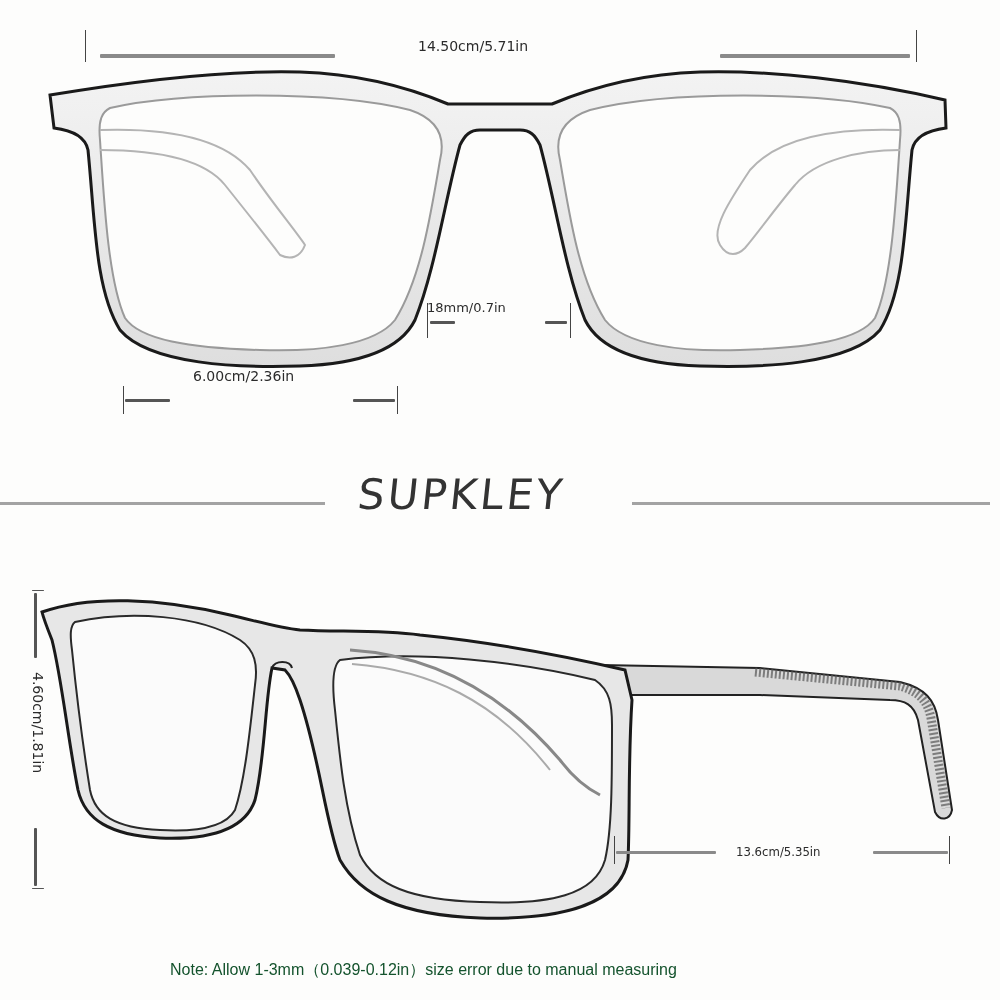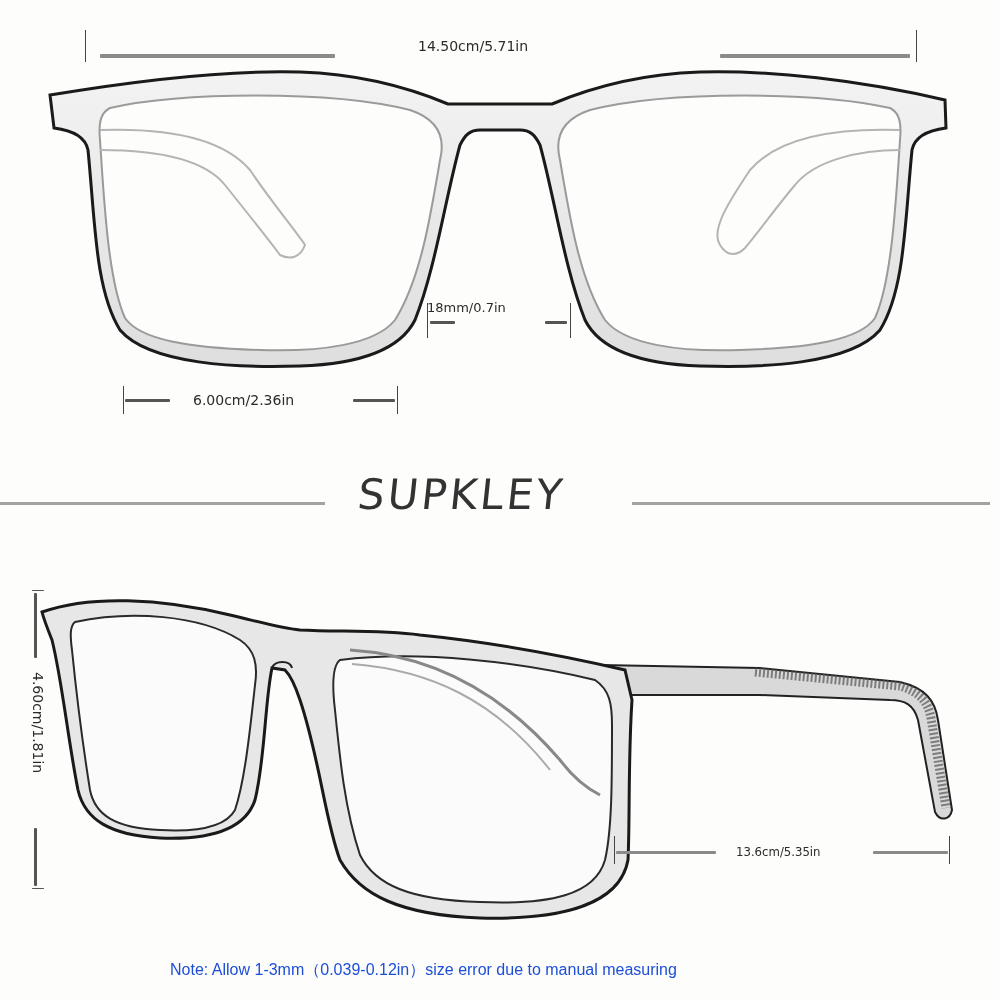--- a/index.html
+++ b/index.html
@@ -32,21 +32,21 @@
     color: #333;
     transform: skewX(-6deg);
     font-weight: normal;
   }
   .sep { position: absolute; height: 3px; background: #a3a3a3; top: 502px; }
   .note {
     position: absolute;
     left: 170px; top: 960px;
     font-family: "Liberation Sans", sans-serif;
     font-size: 16px;
-    color: #1d4ed8;
+    color: #14532d;
     white-space: nowrap;
   }
   .vert-label {
     position: absolute;
     left: 30px; top: 672px;
     font-family: "DejaVu Sans", sans-serif;
     font-size: 14px;
     color: #2b2b2b;
     transform-origin: left top;
     transform: translate(16px, 0) rotate(90deg);
@@ -121,21 +121,21 @@
   <div class="vtick" style="left:916px; top:30px; height:32px;"></div>
 
   <div class="vtick" style="left:427px; top:303px; height:35px;"></div>
   <div class="hline dark" style="left:430px; top:321px; width:25px;"></div>
   <div class="dim-label" style="left:427px; top:300px; font-size:13px;">18mm/0.7in</div>
   <div class="hline dark" style="left:545px; top:321px; width:22px;"></div>
   <div class="vtick" style="left:570px; top:303px; height:35px;"></div>
 
   <div class="vtick" style="left:123px; top:386px; height:28px;"></div>
   <div class="hline dark" style="left:125px; top:399px; width:45px;"></div>
-  <div class="dim-label" style="left:193px; top:392px;">6.00cm/2.36in</div>
+  <div class="dim-label" style="left:193px; top:368px;">6.00cm/2.36in</div>
   <div class="hline dark" style="left:353px; top:399px; width:42px;"></div>
   <div class="vtick" style="left:397px; top:386px; height:28px;"></div>
 
   <div class="sep" style="left:0; width:325px;"></div>
   <div class="brand">SUPKLEY</div>
   <div class="sep" style="left:632px; width:358px;"></div>
 
   <div class="hline dark" style="left:32px; top:590px; width:12px; height:1px;"></div>
   <div class="hline dark" style="left:34px; top:593px; width:3px; height:65px;"></div>
   <div class="vert-label">4.60cm/1.81in</div>

